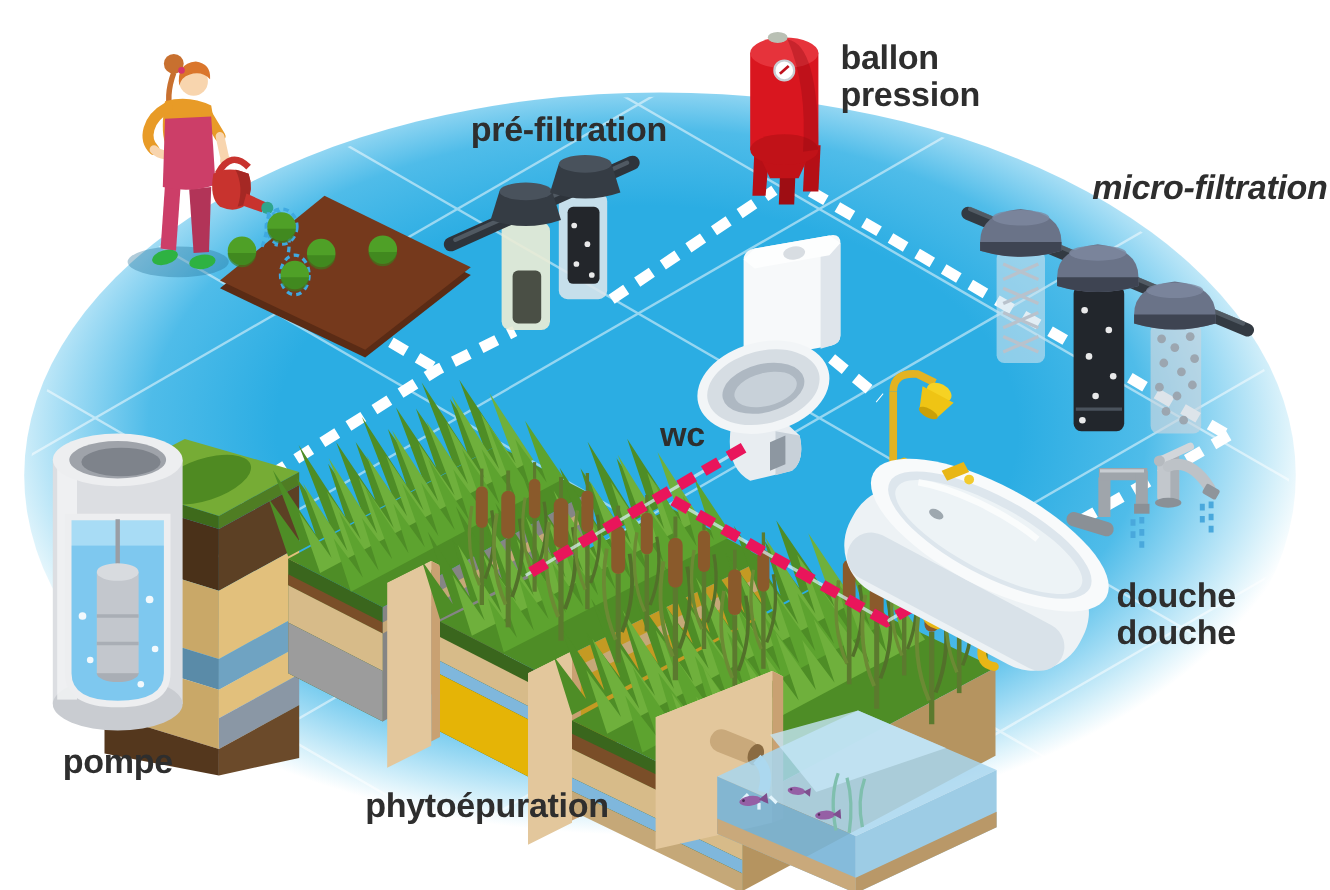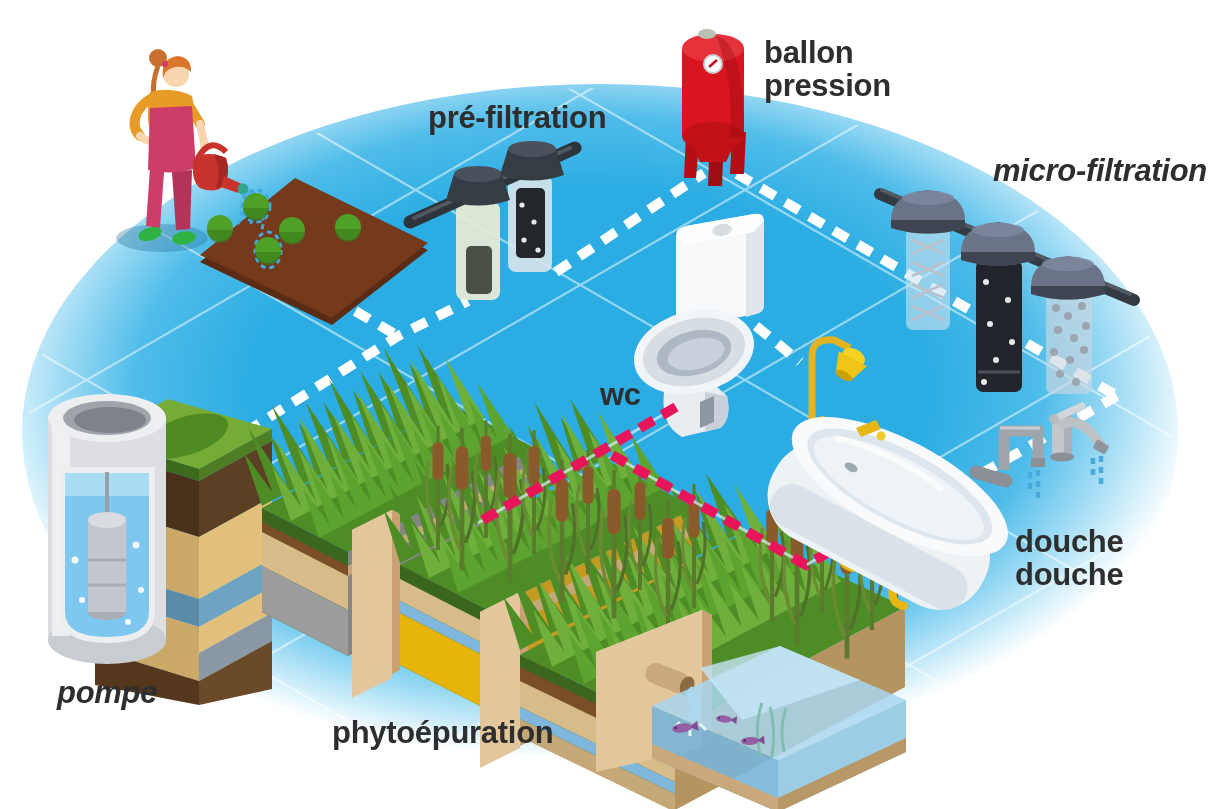--- a/index.html
+++ b/index.html
@@ -420,15 +420,15 @@
       <line x1="1093" y1="458" x2="1093" y2="480"></line>
     </g>
   </g>
 </svg>
 
 <div class="lbl" style="left:428px;top:101px;">pré-filtration</div>
 <div class="lbl" style="left:764px;top:36px;"><span>ballon</span><br><span>pression</span></div>
 <div class="lbl" style="left:993px;top:154px;font-style:italic;">micro-filtration</div>
 <div class="lbl lbl-wc" style="left:600px;top:378px;">wc</div>
 <div class="lbl" style="left:1015px;top:525px;"><span>douche</span><br><span>douche</span></div>
-<div class="lbl" style="left:57px;top:676px;font-style:italic;">pompe</div>
+<div class="lbl" style="left:57px;top:676px;">pompe</div>
 <div class="lbl" style="left:332px;top:716px;">phytoépuration</div>
 </div>
 
 </body></html>

